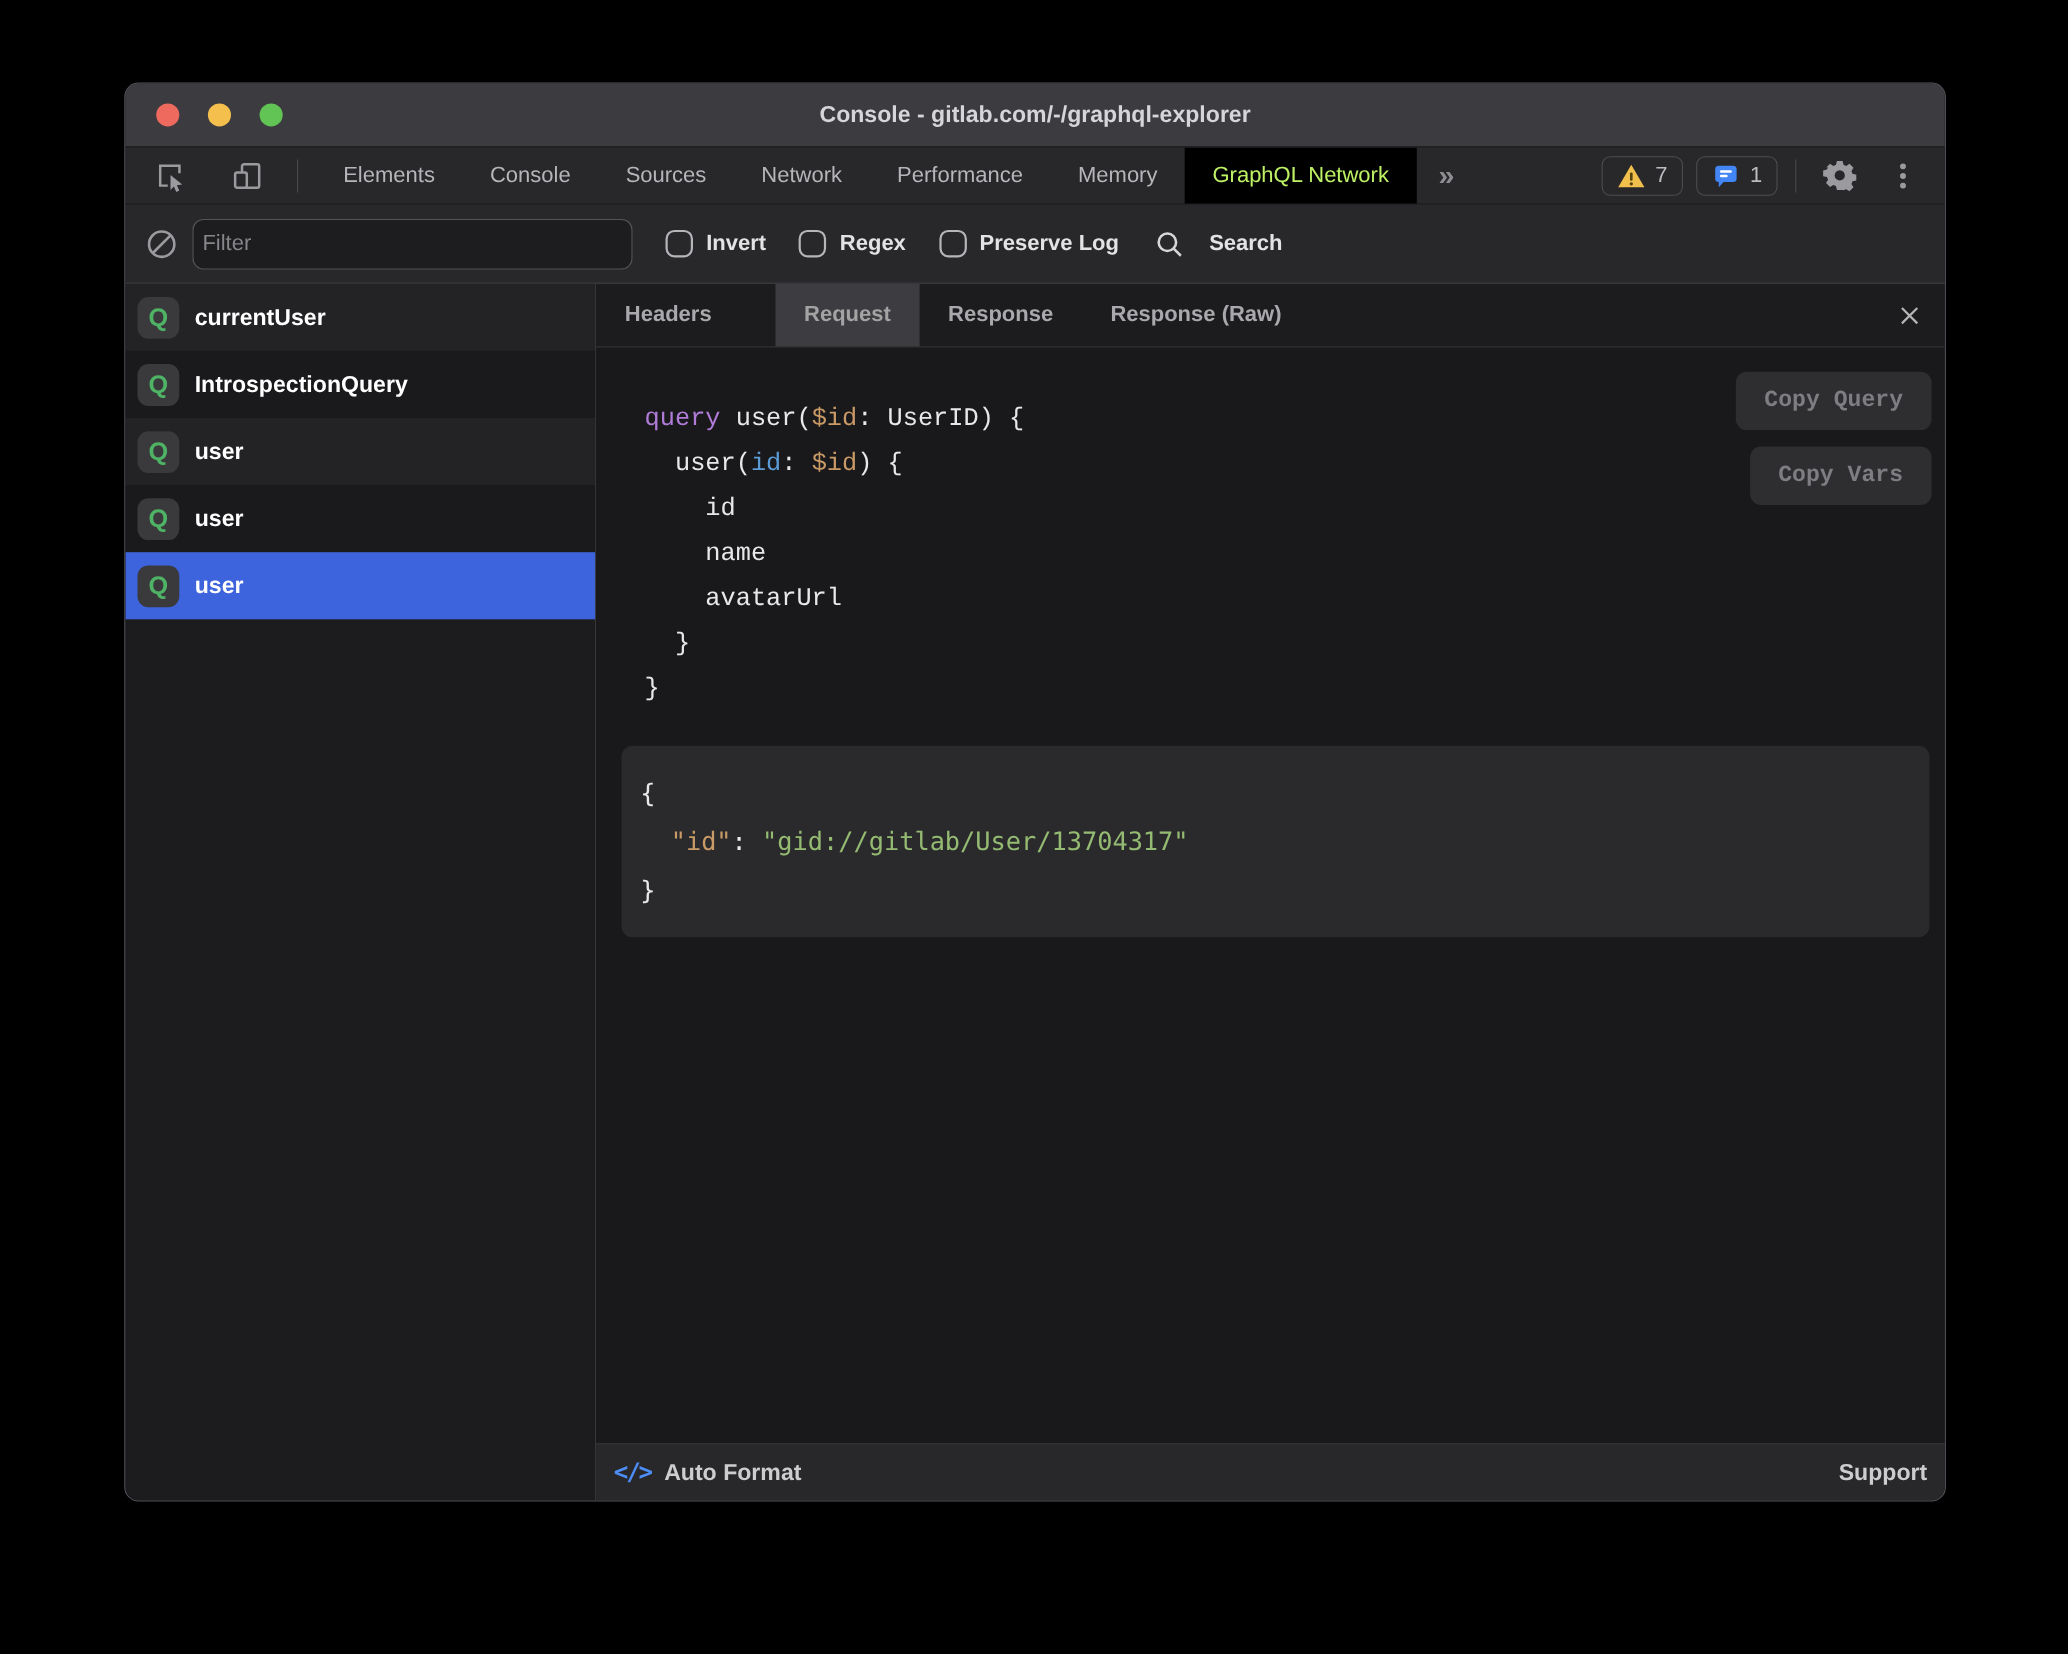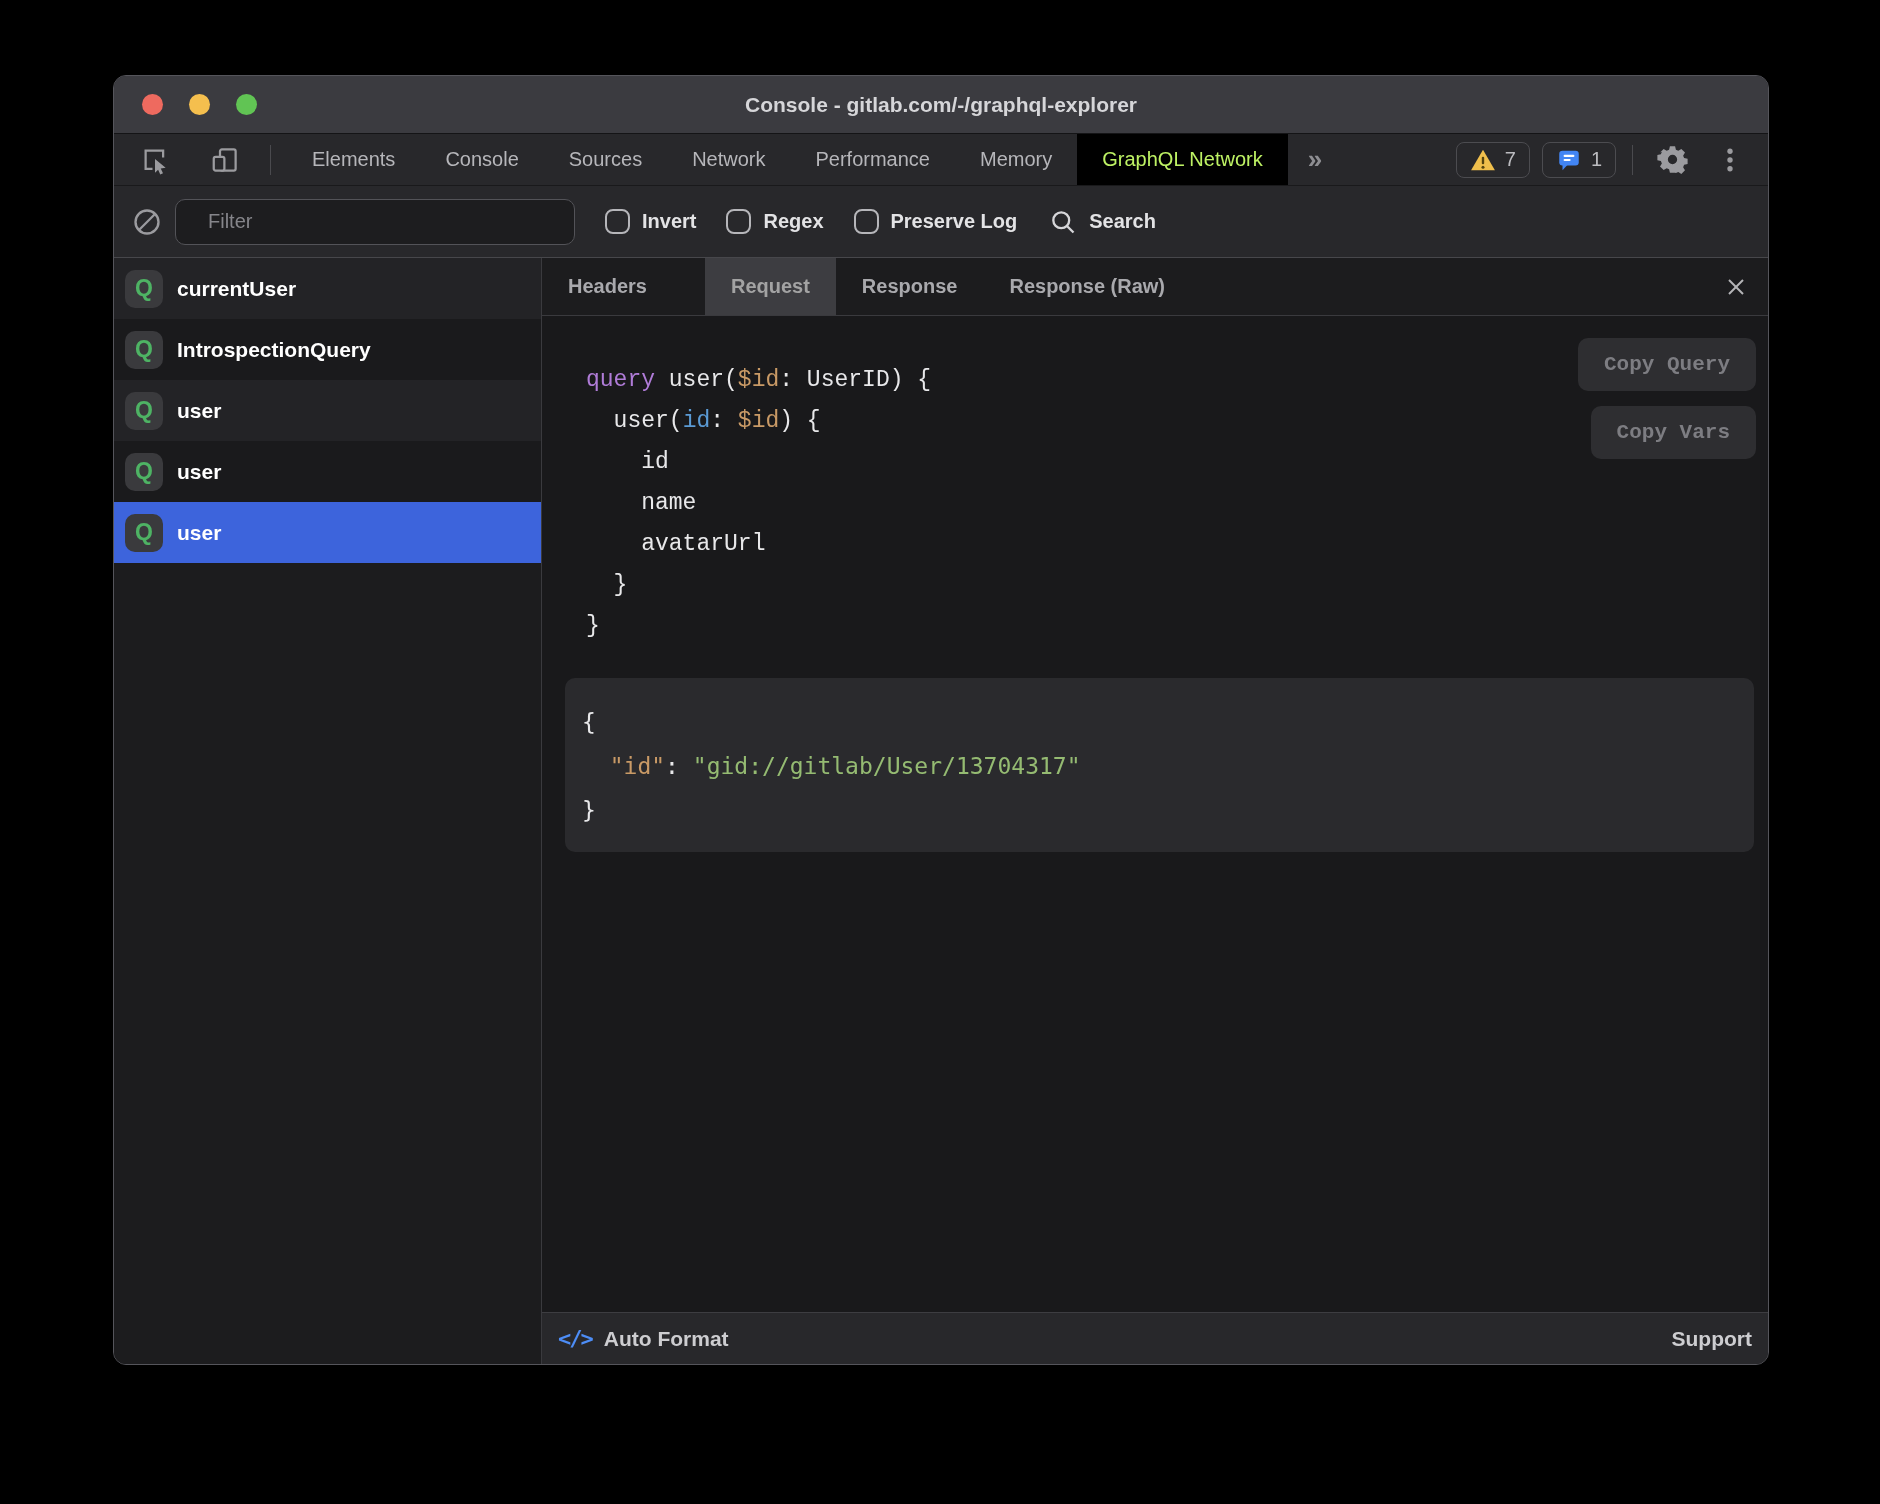--- a/index.html
+++ b/index.html
@@ -28,26 +28,26 @@
   .right-cluster { margin-left:auto; display:flex; align-items:center; gap:12px; padding-right:16px; }
   .badge-box { display:flex; align-items:center; gap:9px; border:1px solid #4c4c50; border-radius:8px; height:36px; padding:0 13px; }
   .badge-count { color:#bcbcc0; font-size:20px; }
   .icon-btn { display:flex; align-items:center; justify-content:center; padding:0 8px; }
 
   
   .filter-row { height:72px; flex:0 0 auto; background:#28282b; border-bottom:1px solid #47474b;
     display:flex; align-items:center; padding:0 18px; }
   .block-icon { margin-right:13px; display:flex; align-items:center; }
   .filter-input { width:400px; height:46px; background:#1d1d1f; border:1.5px solid #535358; border-radius:10px;
-    color:#e8e8ea; font-size:20px; padding:0 32px; outline:none; font-family:"Liberation Sans",sans-serif; }
+    color:#e8e8ea; font-size:20px; padding:0 8px; outline:none; font-family:"Liberation Sans",sans-serif; }
   .filter-input::placeholder { color:#85858a; }
   .cb-group { display:flex; align-items:center; gap:12px; margin-left:30px; }
   .cbox { width:25px; height:25px; border:2.5px solid #b6b6ba; border-radius:8px; flex:0 0 auto; }
   .cb-label { color:#e3e3e5; font-size:20px; font-weight:bold; white-space:nowrap; }
-  .search-group { display:flex; align-items:center; gap:12px; margin-left:32px; }
+  .search-group { display:flex; align-items:center; gap:22px; margin-left:32px; }
 
   
   .main { flex:1; display:flex; min-height:0; }
 
   .sidebar { width:428px; flex:0 0 auto; background:#1c1c1e; border-right:1px solid #3a3a3e;
     display:flex; flex-direction:column; }
   .sidebar-header { height:55px; flex:0 0 auto; display:flex; align-items:center; padding-left:14px;
     color:#fff; font-size:21px; font-weight:bold; border-bottom:1px solid #3a3a3e; }
   .qitem { height:61px; flex:0 0 auto; display:flex; align-items:center; padding-left:11px; gap:14px; }
   .qitem.row-a { background:#232326; }

